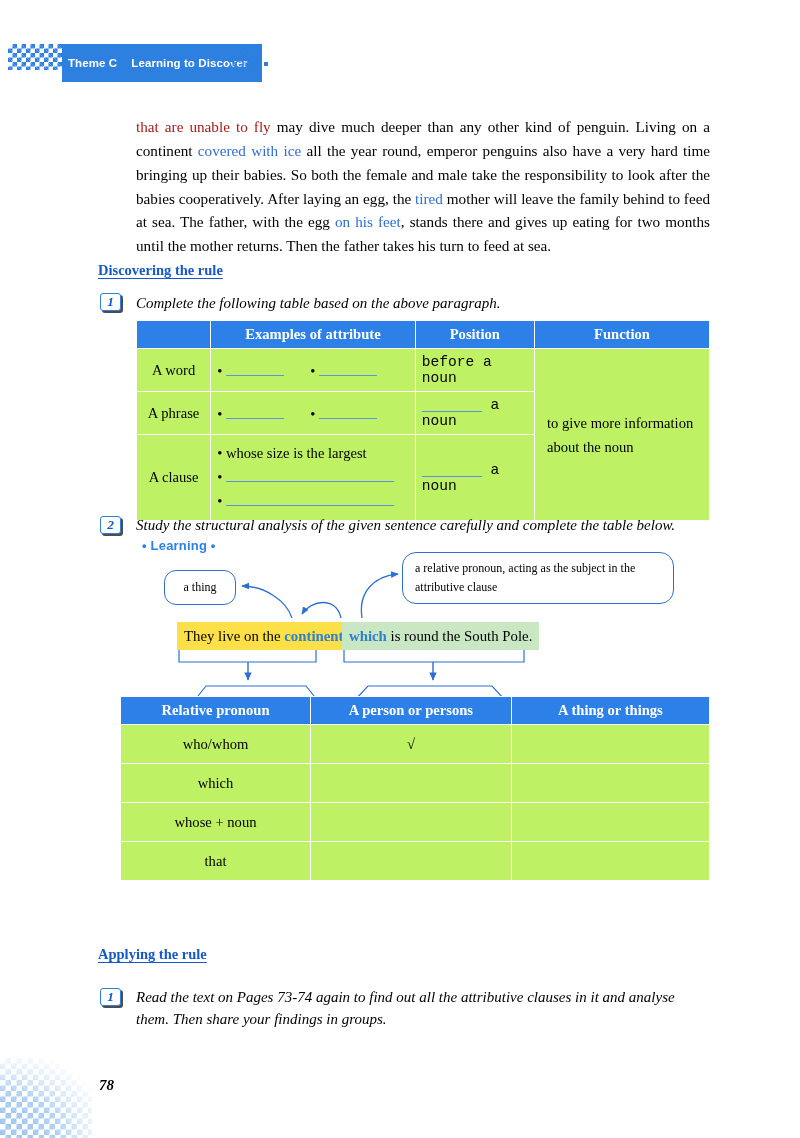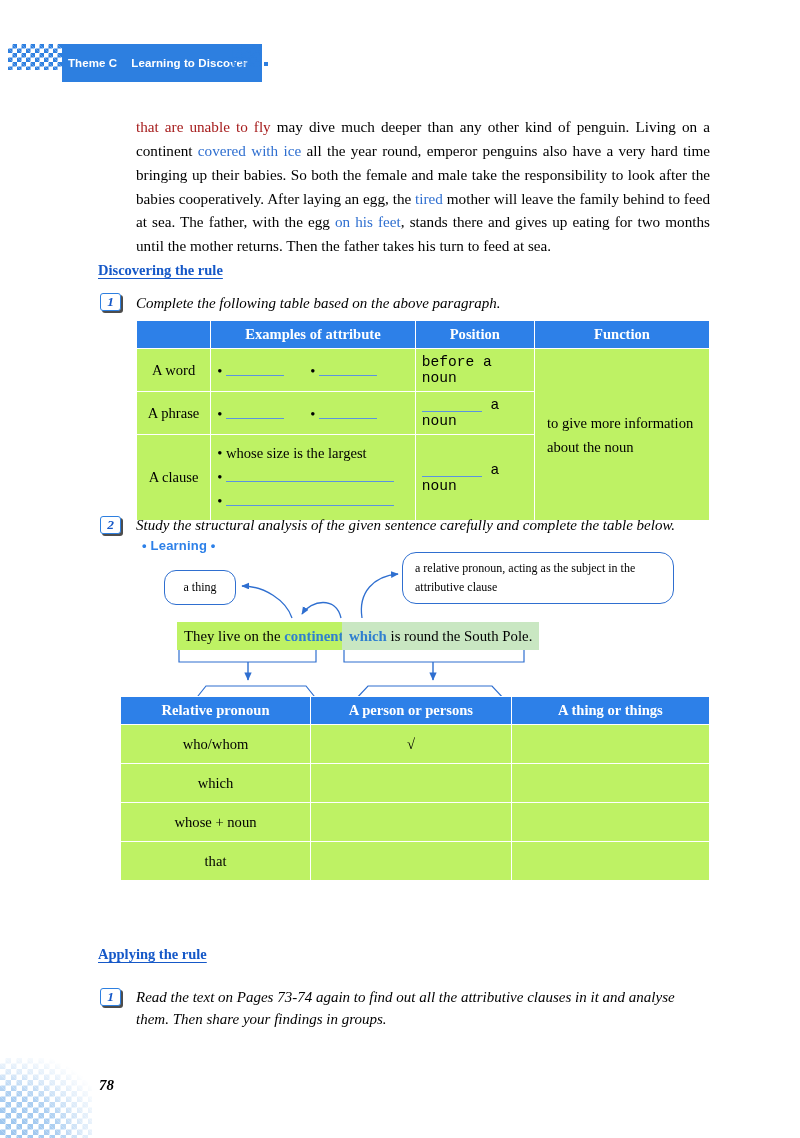--- a/index.html
+++ b/index.html
@@ -239,21 +239,21 @@
   .sent-box {
     position: absolute;
     box-sizing: border-box;
     font-size: 14.8px;
     line-height: 24px;
     padding: 2px 7px;
     white-space: nowrap;
   }
   #sent-main {
     left: 41px; top: 70px;
-    background: #bef264;
+    background: #fde047;
   }
   #sent-clause {
     left: 206px; top: 70px;
     background: #c9e7c2;
   }
   .kw-blue { color: #2f7fd0; font-weight: bold; }
   .shape-label {
     position: absolute;
     display: flex;
     align-items: center;

